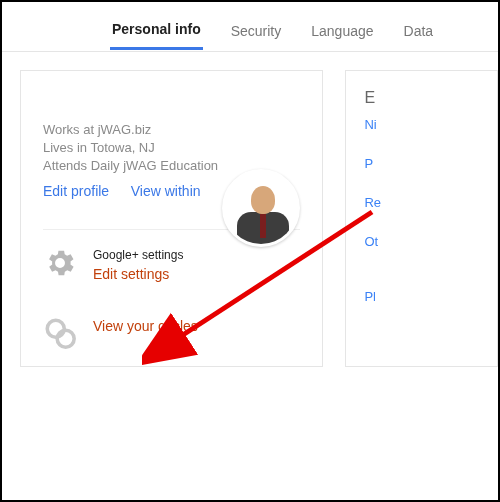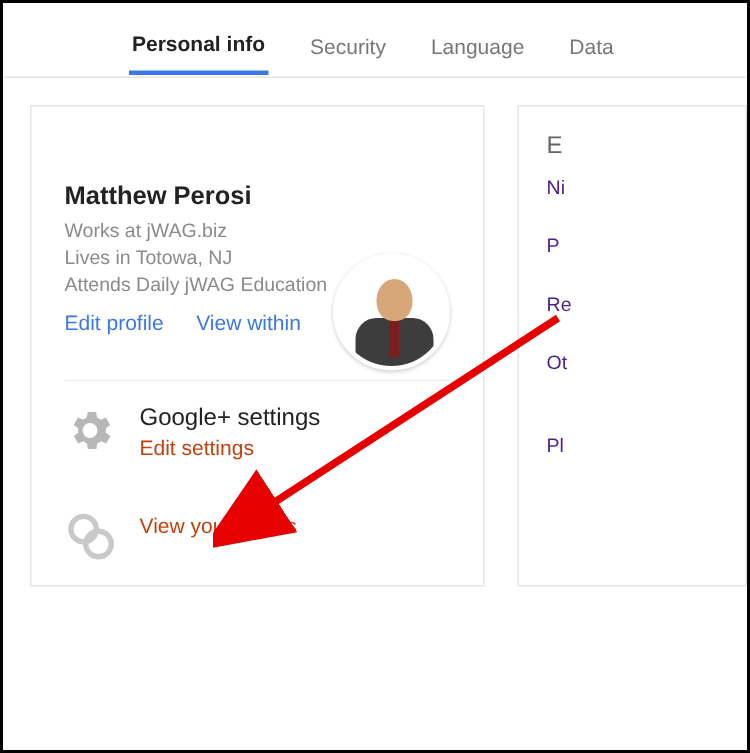--- a/index.html
+++ b/index.html
@@ -1,20 +1,20 @@
 <!DOCTYPE html>
 <html><head>
 <meta charset="utf-8">
 <style>
   * { box-sizing: border-box; margin: 0; padding: 0; }
   body { font-family: Arial, Helvetica, sans-serif; font-size: 13px; color: #222; background: #fff; }
   .frame { width: 500px; height: 502px; border: 2px solid #000; position: relative; overflow: hidden; background: #fff; }
   .content { position: absolute; left: 0; top: 0; right: 0; padding-top: 8px; }
 
-  .tabs { display: flex; align-items: center; height: 42px; padding-left: 84px; gap: 26px; border-bottom: 1px solid #e5e5e5; }
+  .tabs { display: flex; align-items: center; height: 42px; padding-left: 108px; gap: 26px; border-bottom: 1px solid #e5e5e5; }
   .tab { font-size: 14px; color: #777; cursor: pointer; padding: 10px 2px; }
   .tab.active { color: #222; font-weight: bold; border-bottom: 3px solid #3b78e7; }
 
   .body-row { display: flex; padding: 18px 0 0 18px; gap: 22px; }
   .card { width: 428px; border: 1px solid #e5e5e5; background: #fff; }
   .cover { position: relative; height: 136px; background: linear-gradient(160deg, #3a2e25 0%, #5a4633 40%, #6e5640 60%, #7a634d 100%); overflow: hidden; }
   .speaker { position: absolute; right: 54px; top: 12px; width: 26px; height: 58px; background: #2a2117; border-radius: 6px 6px 0 0; }
   .jck { position: absolute; right: 36px; top: 78px; width: 34px; height: 26px; background: #b71c1c; color: #fff; font-size: 10px; font-weight: bold; line-height: 26px; text-align: center; }
   .bullets { position: absolute; left: 10px; top: 22px; color: #eae3d9; font-size: 10px; line-height: 16px; opacity: 0.9; }
   .bullets div::before { content: "\2022  "; }
@@ -27,25 +27,25 @@
   .card-info { position: relative; padding: 50px 22px 14px 22px; }
   .name { font-size: 17px; font-weight: bold; color: #222; margin-bottom: 4px; }
   .sub { font-size: 13px; color: #8a8a8a; line-height: 18px; }
   .links-row { padding: 8px 0 16px 0; }
   .link { color: #3b78e7; font-size: 14px; margin-right: 18px; cursor: pointer; }
 
   .sep { height: 1px; background: #eee; margin: 0 22px; }
 
   .setting-row { display: flex; align-items: flex-start; padding: 16px 22px; gap: 16px; }
   .icon-slot { width: 34px; height: 34px; flex: none; color: #b7b7b7; }
-  .sr-title { font-size: 16px; color: #222; line-height: 18px; }
+  .sr-title { font-size: 12px; color: #222; line-height: 18px; }
   .sr-link { font-size: 14px; color: #c2410c; cursor: pointer; line-height: 20px; }
 
   .side-card { width: 200px; border: 1px solid #e5e5e5; padding: 18px; }
-  .side-line { color: #4c1d95; font-size: 13px; margin: 10px 0 24px 0; }
+  .side-line { color: #3b82f6; font-size: 13px; margin: 10px 0 24px 0; }
   .side-head { color: #666; font-size: 16px; margin-bottom: 10px; }
 
   
   .arrow { position: absolute; left: 140px; top: 200px; pointer-events: none; z-index: 20; }
 </style>
 </head>
 <body>
 
 <div class="frame">
 <div class="content">
@@ -60,21 +60,20 @@
   <div class="body-row">
     <div class="card" style="position:relative;">
 
       <div class="avatar">
         <div class="body"></div>
             <div class="head"></div>
             <div class="tie"></div>
       </div>
 
       <div class="card-info">
-        <div class="name">Matthew Perosi</div>
         <div class="sub">Works at jWAG.biz</div>
         <div class="sub">Lives in Totowa, NJ</div>
         <div class="sub">Attends Daily jWAG Education</div>
         <div class="links-row">
           <span class="link">Edit profile</span>
           <span class="link">View within</span>
         </div>
       </div>
 
       <div class="sep"></div>

